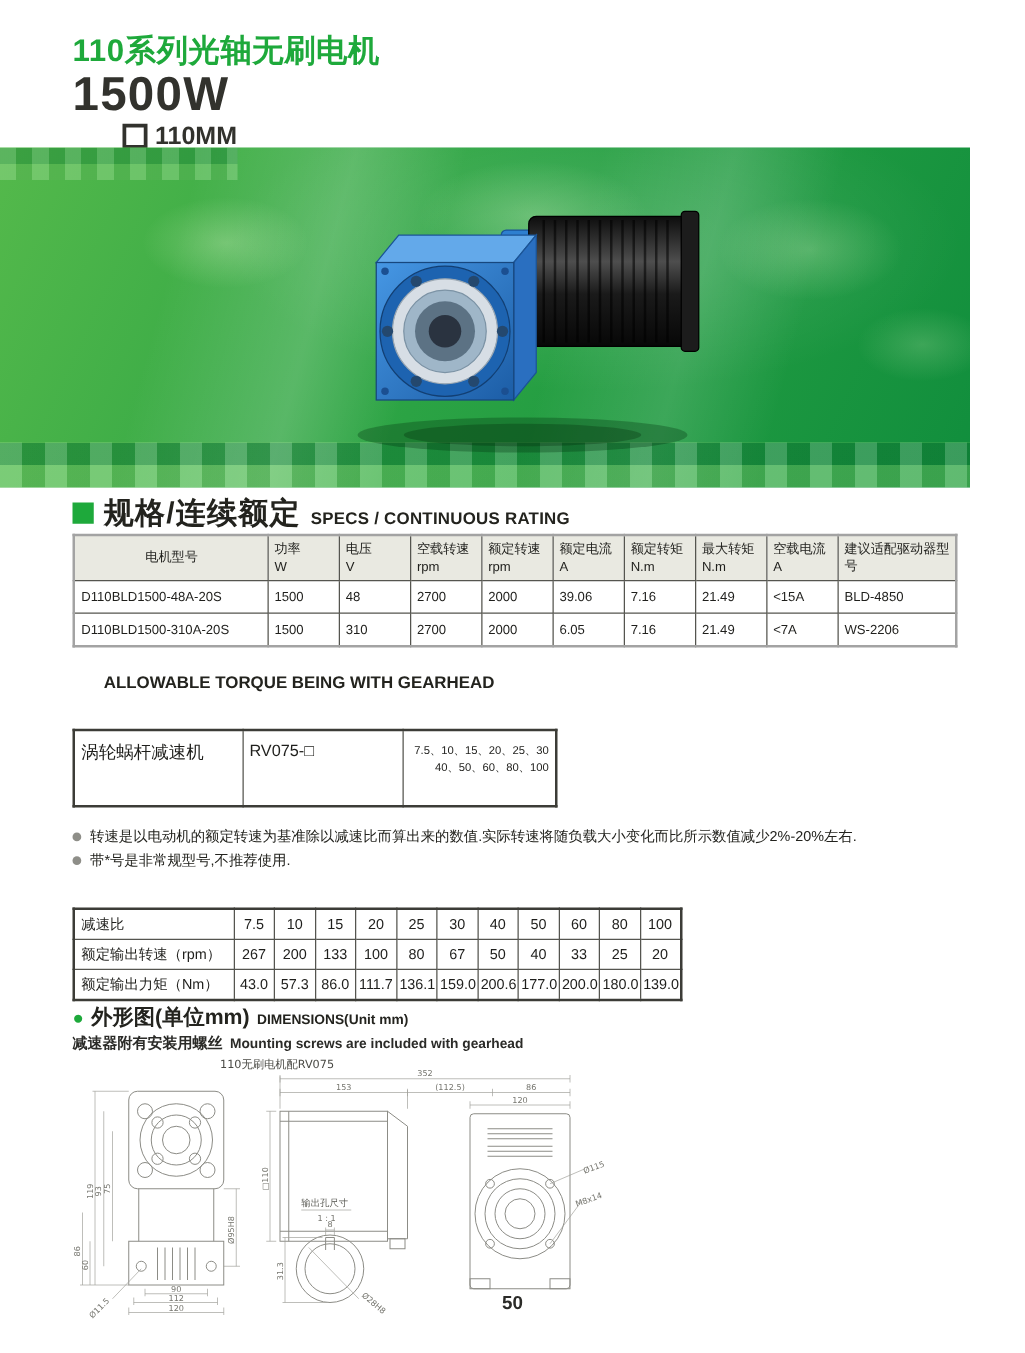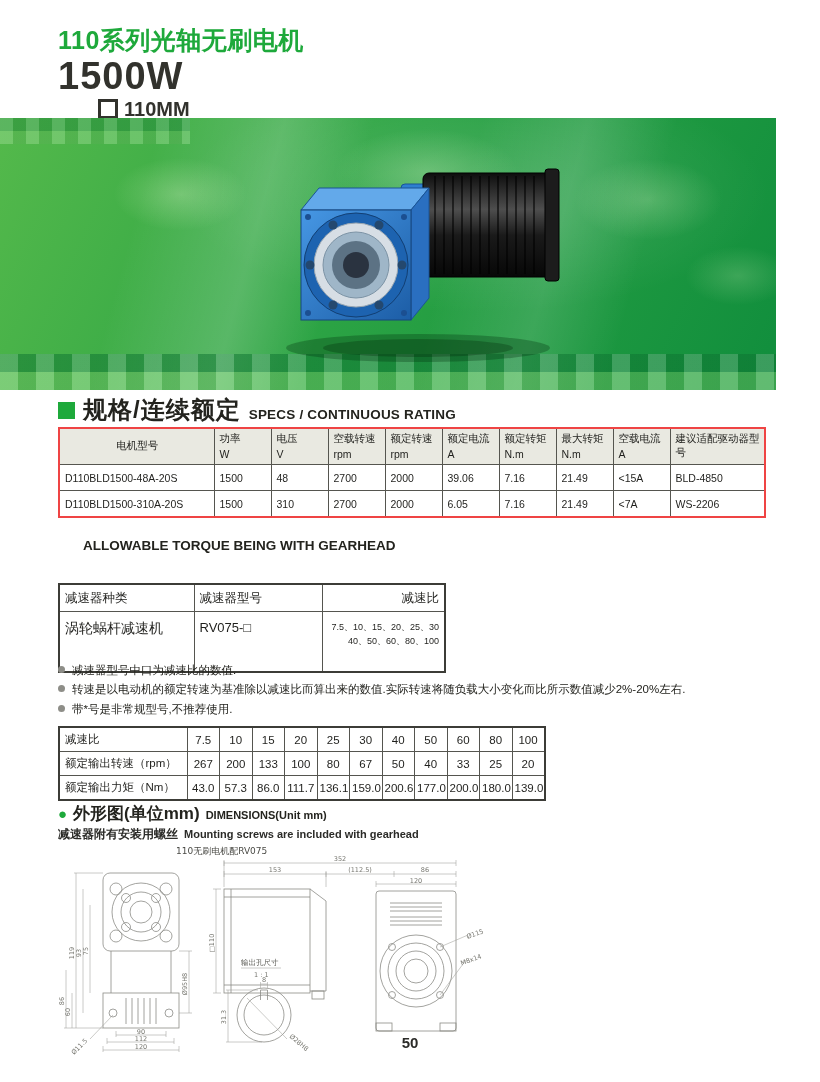--- a/index.html
+++ b/index.html
@@ -39,21 +39,21 @@
   .sec-cn{font-size:24px;font-weight:bold;color:#23231e;letter-spacing:1px;}
   .sec-en{font-size:13.5px;font-weight:bold;color:#23231e;margin-top:8px;letter-spacing:.2px;}
   .sec2{position:absolute;left:58px;top:538px;}
   .sec2 .row1{display:flex;align-items:center;gap:8px;}
   .sec2 .cn{font-size:22px;font-weight:bold;color:#23231e;letter-spacing:1px;}
   .sec2 .en{font-size:13.5px;font-weight:bold;color:#23231e;margin-left:25px;}
 
   
   table{border-collapse:collapse;}
   td,th{border:1px solid #55554f;overflow:hidden;}
-  .spec-t{position:absolute;left:58px;top:427px;width:706px;table-layout:fixed;font-size:10.5px;border:2px solid #ef4444;}
+  .spec-t{position:absolute;left:58px;top:427px;width:706px;table-layout:fixed;font-size:10.5px;border:2px solid #a3a3a3;}
   .spec-t th{background:#e9e9e1;font-weight:normal;text-align:left;padding:3px 4px 2px 5px;height:30px;vertical-align:top;}
   .spec-t th .u{display:block;margin-top:2px;}
   .spec-t th.mid{vertical-align:middle;padding-top:0;}
   .spec-t th.ctr{text-align:center;}
   .spec-t td{height:23px;padding:1px 4px 1px 5px;text-align:left;background:#fff;}
 
   .gear-t{position:absolute;left:58px;top:583px;width:386px;table-layout:fixed;font-size:12.5px;border:2px solid #3c3c37;}
   .gear-t th{font-weight:normal;text-align:left;height:22px;padding:2px 5px;background:#fff;}
   .gear-t th.r{text-align:right;}
   .gear-t td{height:48px;vertical-align:top;padding:8px 5px 2px 5px;background:#fff;}
@@ -221,41 +221,32 @@
     <div class="en">ALLOWABLE TORQUE BEING WITH GEARHEAD</div>
   </div>
 
   <table class="gear-t">
     <colgroup>
         <col style="width:135px">
         <col style="width:128px">
         <col style="width:123px">
       </colgroup>
     <tbody>
-        <tr>
-      <th>减速器种类</th>
-      <th>减速器型号</th>
-      <th class="r">减速比</th>
-    </tr>
     <tr>
       <td class="type">涡轮蜗杆减速机</td>
       <td class="model">RV075-□</td>
       <td class="ratios">
         <div>7.5、10、15、20、25、30</div>
         <div>40、50、60、80、100</div>
       </td>
     </tr>
   </tbody>
     </table>
 
   <div class="notes">
-    <div class="note">
-        <span class="dot"></span>
-        <span>减速器型号中口为减速比的数值.</span>
-      </div>
     <div class="note">
         <span class="dot"></span>
         <span>转速是以电动机的额定转速为基准除以减速比而算出来的数值.实际转速将随负载大小变化而比所示数值减少2%-20%左右.</span>
       </div>
     <div class="note">
         <span class="dot"></span>
         <span>带*号是非常规型号,不推荐使用.</span>
       </div>
   </div>
 

